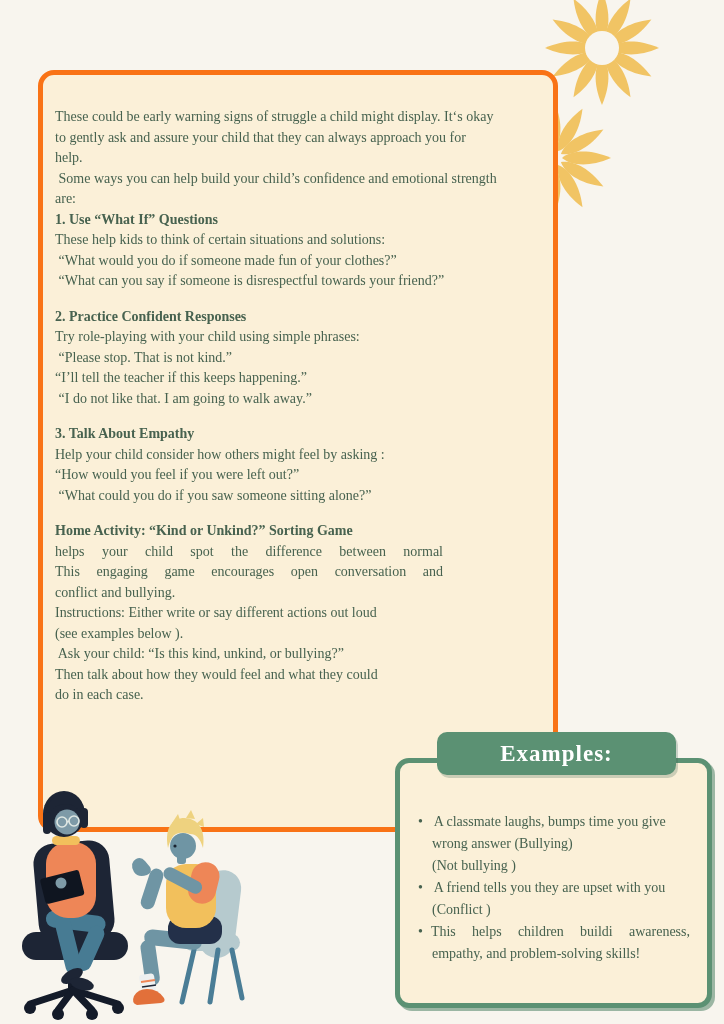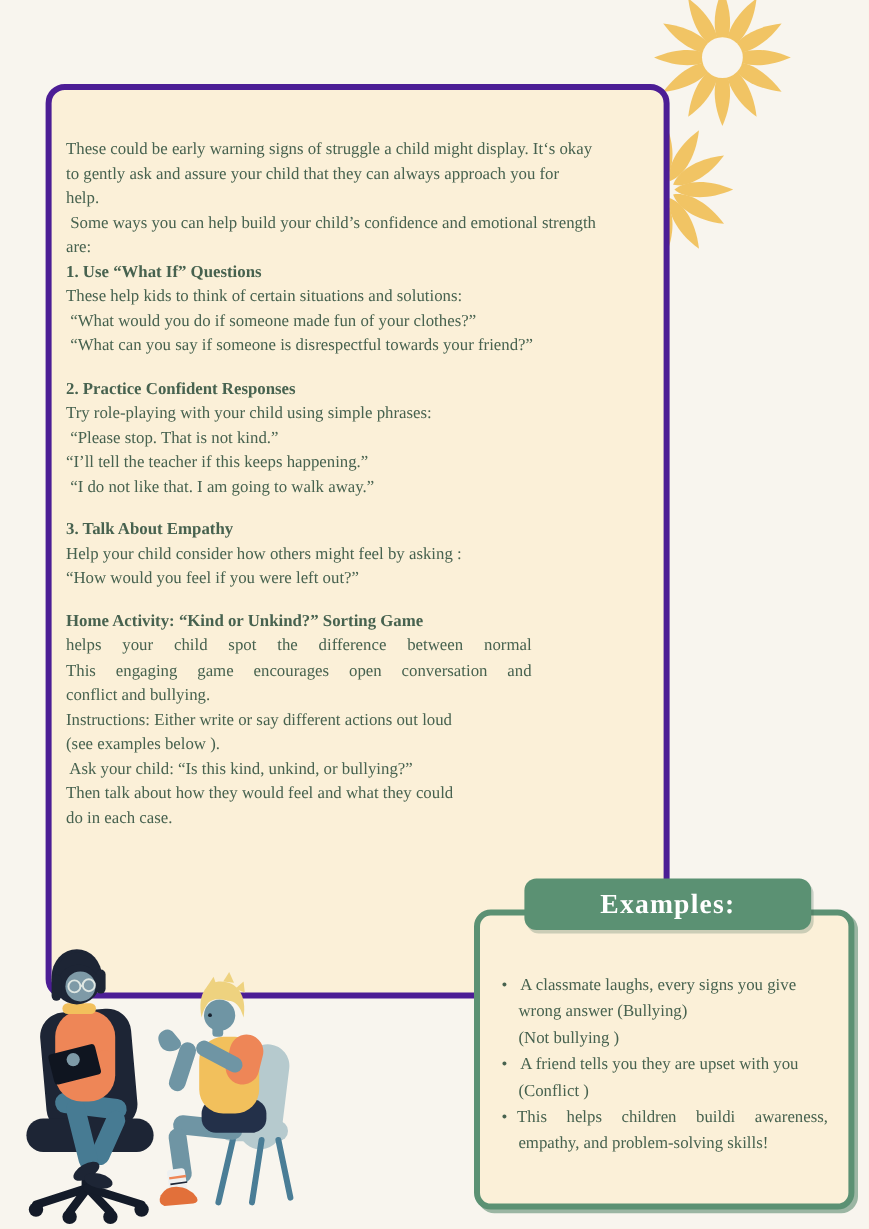--- a/index.html
+++ b/index.html
@@ -5,22 +5,22 @@
   html,body{margin:0;padding:0;}
   body{
     width:724px;height:1024px;position:relative;overflow:hidden;
     background:#f8f5ee;
     font-family:"Liberation Serif","DejaVu Serif",serif;
     color:#47624f;
   }
   .flowers{position:absolute;top:0;right:0;width:184px;height:262px;z-index:0;}
   .main-card{
     position:absolute;left:38px;top:70px;width:520px;height:762px;box-sizing:border-box;
-    background:#fbf0d8;border:5px solid #4c1d95;border-radius:16px;z-index:1;
-    padding:40px 4px 0 12px;
+    background:#fbf0d8;border:5px solid #f97316;border-radius:16px;z-index:1;
+    padding:32px 4px 0 12px;
   }
   .content .p,.content .bold,.content .pj,.content .gap{
     font-size:14px;line-height:20.5px;white-space:pre;
   }
   .content .bold{font-weight:bold;}
   .content .pj{white-space:normal;width:388px;text-align:justify;text-align-last:justify;}
   .content .gap{height:15px;line-height:15px;}
   .examples-card{
     position:absolute;left:395px;top:758px;width:317px;height:250px;box-sizing:border-box;
     background:#fbf0d8;border:5px solid #5b9173;border-radius:14px;z-index:3;
@@ -95,36 +95,37 @@
       <div class="gap">&nbsp;</div>
       <div class="bold">2. Practice Confident Responses</div>
       <div class="p">Try role-playing with your child using simple phrases:</div>
       <div class="p"> “Please stop. That is not kind.”</div>
       <div class="p">“I’ll tell the teacher if this keeps happening.”</div>
       <div class="p"> “I do not like that. I am going to walk away.”</div>
       <div class="gap">&nbsp;</div>
       <div class="bold">3. Talk About Empathy</div>
       <div class="p">Help your child consider how others might feel by asking :</div>
       <div class="p">“How would you feel if you were left out?”</div>
+      <div class="p"> “What could you do if you saw someone sitting alone?”</div>
       <div class="gap">&nbsp;</div>
       <div class="bold">Home Activity: “Kind or Unkind?” Sorting Game</div>
       <div class="pj">helps your child spot the difference between normal</div>
       <div class="pj">This engaging game encourages open conversation and</div>
       <div class="p">conflict and bullying.</div>
       <div class="p">Instructions: Either write or say different actions out loud</div>
       <div class="p">(see examples below ).</div>
       <div class="p"> Ask your child: “Is this kind, unkind, or bullying?”</div>
       <div class="p">Then talk about how they would feel and what they could</div>
       <div class="p">do in each case.</div>
     </div>
 </div>
 
 <div class="examples-card">
   <div class="bullets">
-      <div class="b"> A classmate laughs, every signs you give</div>
+      <div class="b"> A classmate laughs, bumps time you give</div>
       <div class="bc">wrong answer (Bullying)</div>
       <div class="bc">(Not bullying )</div>
       <div class="b"> A friend tells you they are upset with you</div>
       <div class="bc">(Conflict )</div>
       <div class="bj">This helps children buildi awareness,</div>
       <div class="bc">empathy, and problem-solving skills!</div>
     </div>
 </div>
 <div class="examples-title-bar">
   <span class="examples-title">Examples:</span>

